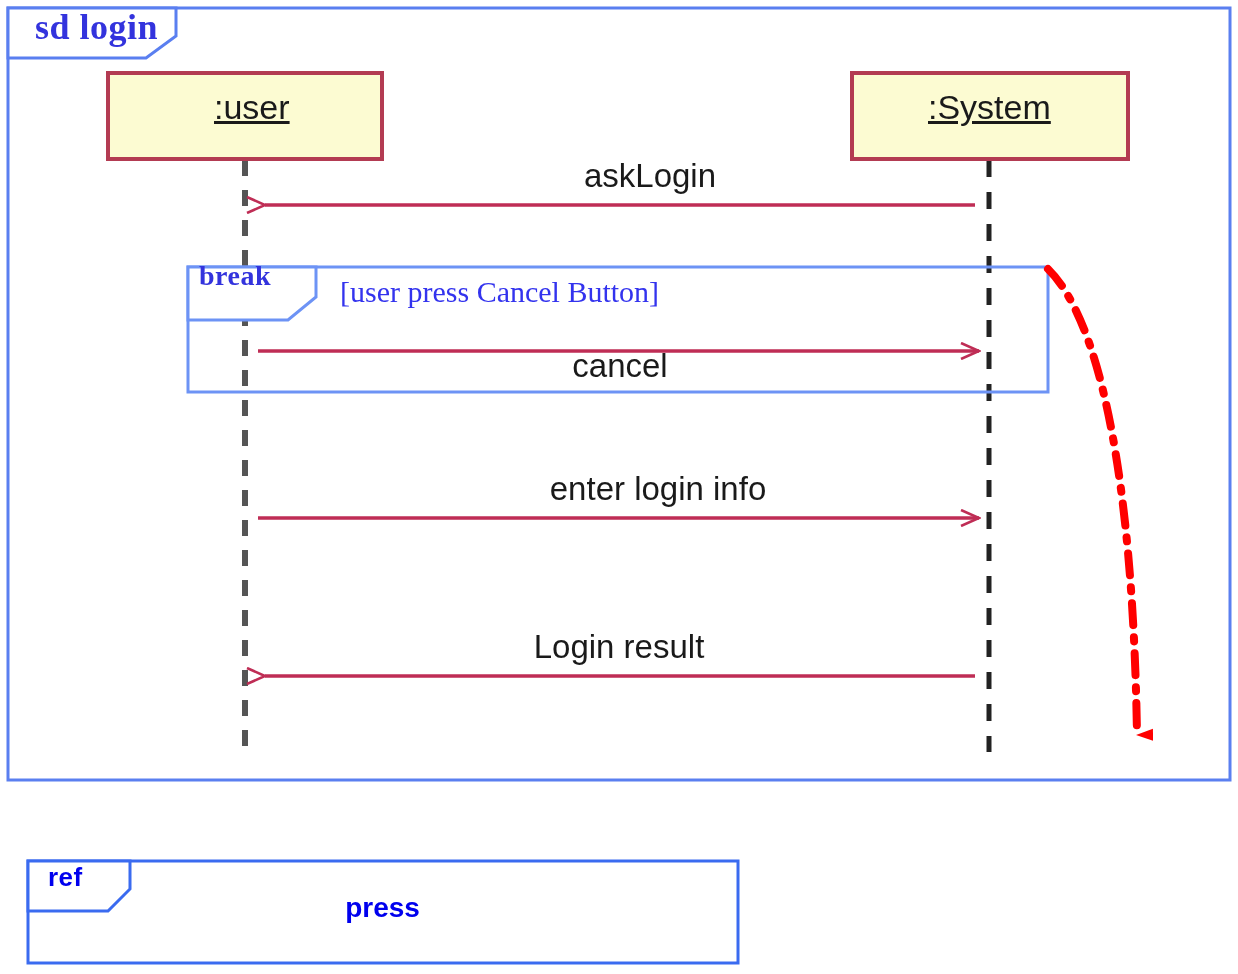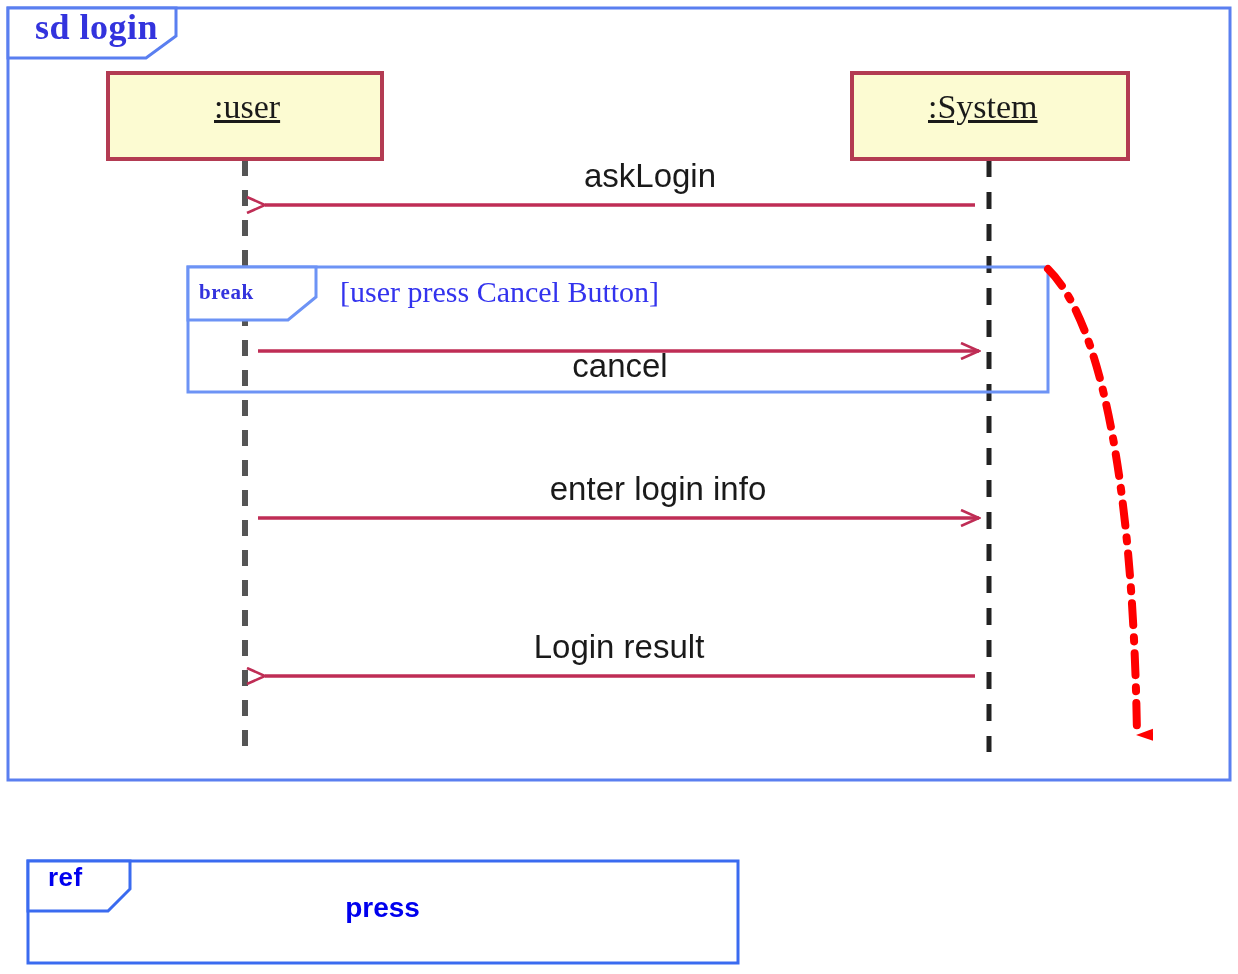--- a/index.html
+++ b/index.html
@@ -31,37 +31,37 @@
     font-family: "Liberation Serif", serif;
     font-weight: bold;
     color: #3333dd;
   }
   .tab-label-sans {
     font-family: "Liberation Sans", sans-serif;
     font-weight: bold;
     color: #0000ee;
   }
   .sd-label   { left: 35px;  top: 6px;   font-size: 36px; letter-spacing: 0.5px; }
-  .break-label{ left: 199px; top: 280px; font-size: 21px; letter-spacing: 0.5px; }
+  .break-label{ left: 199px; top: 260px; font-size: 28px; letter-spacing: 0.5px; }
   .ref-label  { left: 48px;  top: 862px; font-size: 26px; letter-spacing: 0.5px; }
   .ref-body-label {
     left: 0; top: 892px; width: 765px; text-align: center;
     font-size: 28px; font-weight: bold; color: #0000ee;
     font-family: "Liberation Sans", sans-serif;
   }
   
   .guard {
     left: 340px; top: 275px;
     font-family: "Liberation Serif", serif;
     font-size: 30px;
     color: #3333ee;
   }
   .lifeline-name {
     position: absolute;
-    font-family: Liberation Serif, serif;
+    font-family: Liberation Sans, sans-serif;
     font-size: 34px;
     color: #1a1a1a;
     text-decoration: underline;
     white-space: nowrap;
   }
   
   .msg-label {
     position: absolute;
     font-family: "Liberation Sans", sans-serif;
     font-size: 33px;

